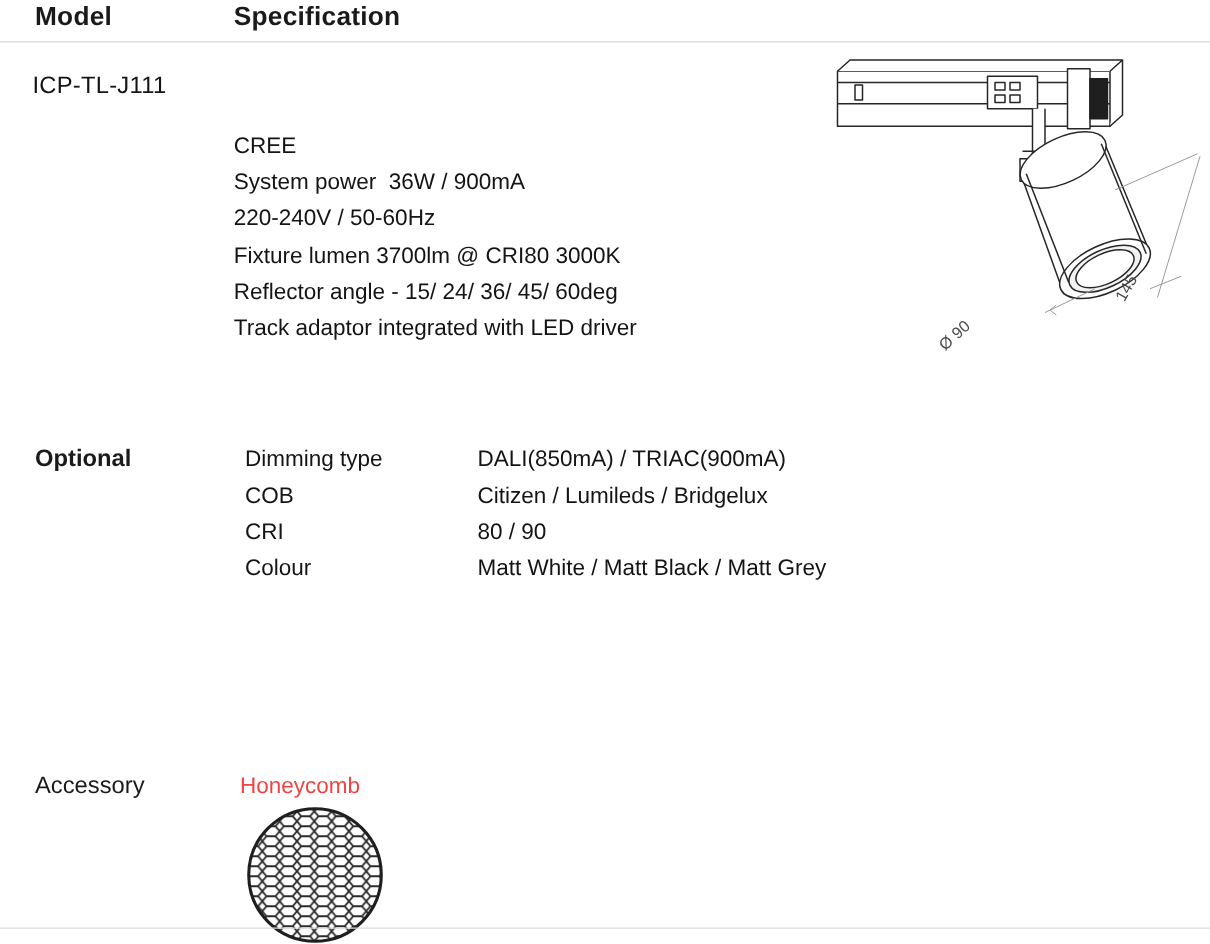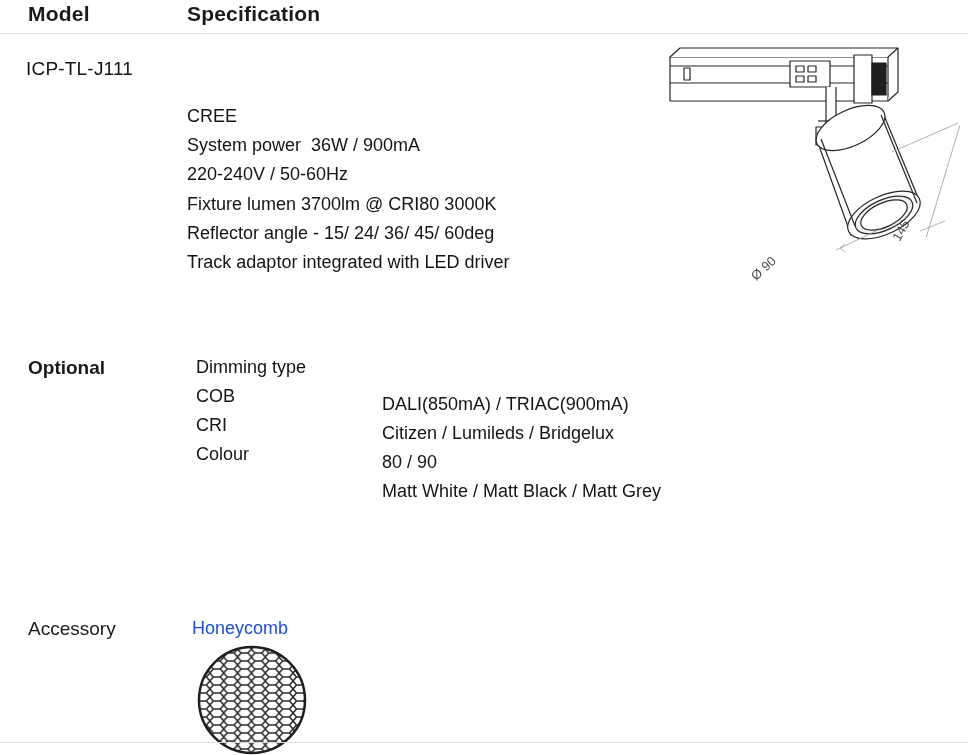--- a/index.html
+++ b/index.html
@@ -102,37 +102,36 @@
     position: absolute;
     left: 0;
     top: 0;
     white-space: pre;
   }
   .optional-table .oval {
     position: absolute;
     left: 186px;
     top: 0;
     white-space: pre;
-    margin-top: 37px;
   }
 
   
   .accessory-label {
     position: absolute;
     left: 28px;
     top: 618px;
     font-size: 19px;
     font-weight: normal;
   }
   .accessory-name {
     position: absolute;
     left: 192px;
     top: 618px;
     font-size: 18px;
-    color: #1d4ed8;
+    color: #ef4444;
   }
   .honeycomb {
     position: absolute;
     left: 196px;
     top: 645px;
     width: 112px;
     height: 110px;
   }
 
   

